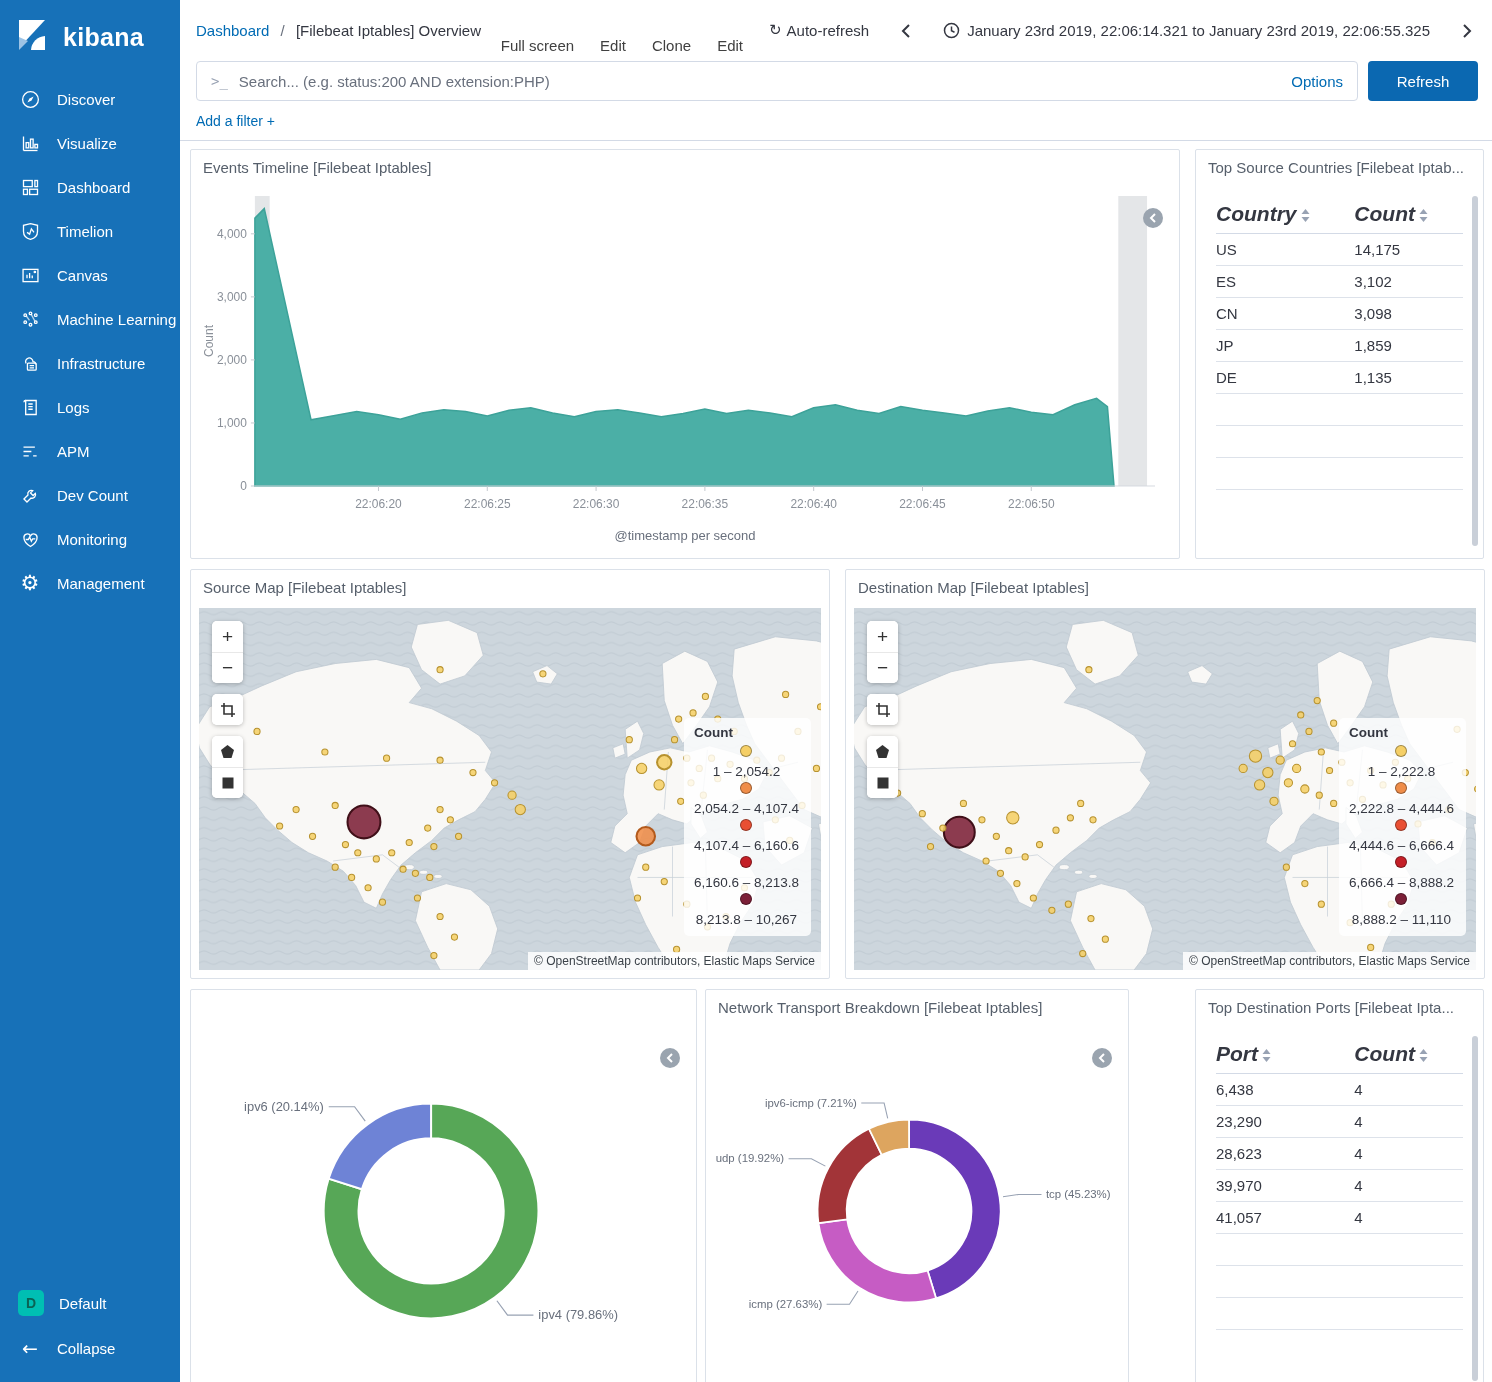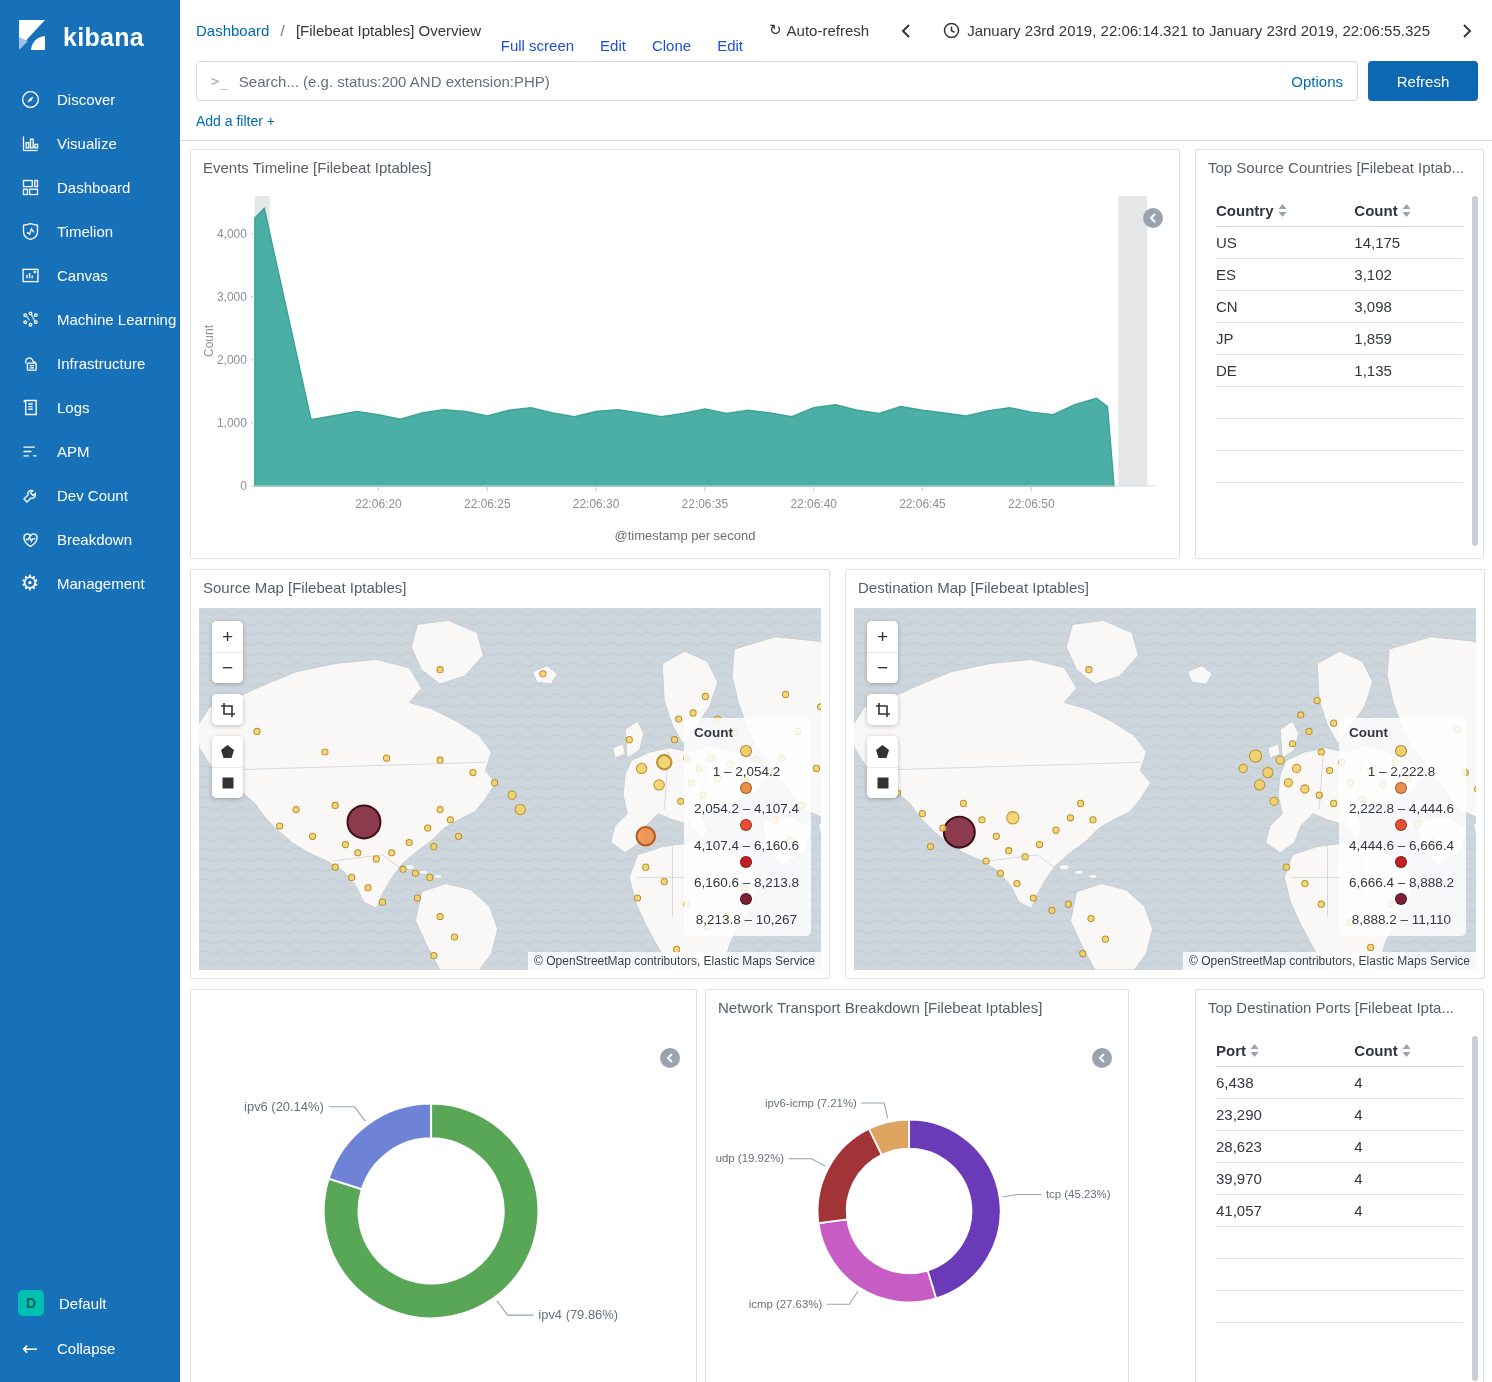--- a/index.html
+++ b/index.html
@@ -21,21 +21,21 @@
     color:#0a6355; font-weight:700; font-size:14px; display:flex; align-items:center; justify-content:center; }
   .uni-icon { font-family:"DejaVu Sans",sans-serif; font-size:19px; line-height:1; }
 
   
   .main { margin-left:180px; }
   .topbar-row1 { display:flex; align-items:center; padding:7px 14px 4px 16px; font-size:15px; }
   .breadcrumb a { color:#006bb4; text-decoration:none; cursor:pointer; }
   .crumb-sep { color:#69707d; margin:0 7px; }
   .crumb-current { color:#343741; }
   .topbar-menu { margin-left:auto; display:flex; align-items:center; gap:26px; }
-  .menu-item { color:#1d4ed8; cursor:pointer;margin-top:30px; }
+  .menu-item { color:#404040; cursor:pointer;margin-top:30px; }
   .autorefresh { display:flex; align-items:center; gap:5px; cursor:pointer; }
   .nav-chev { width:22px; height:22px; display:flex; align-items:center; justify-content:center; cursor:pointer; }
   .timerange { display:flex; align-items:center; gap:7px; cursor:pointer; }
   .topbar-row2 { display:flex; gap:10px; padding:3px 14px 9px 16px; }
   .searchbox { flex:1; height:40px; border:1px solid #d3dae6; border-radius:4px;
     display:flex; align-items:center; padding:0 14px; gap:11px; background:#fff; }
   .search-prompt { color:#98a2b3; font-family:"DejaVu Sans Mono",monospace; font-size:14px; }
   .searchbox input { flex:1; border:none; outline:none; font-size:15px; color:#343741;
     font-family:inherit; background:transparent; }
   .searchbox input::placeholder { color:#69707d; opacity:1; }
@@ -62,22 +62,22 @@
     background:#9aa4af; display:flex; align-items:center; justify-content:center; cursor:pointer; z-index:3; }
 
   
   .area-wrap { position:absolute; left:8px; right:8px; top:36px; }
   .area-wrap svg { width:100%; height:340px; display:block; }
   .tick { font-size:12px; fill:#8a9099; }
   .xaxis-title { text-align:center; font-size:13px; color:#69707d; margin-top:2px; }
 
   
   .vis-table { width:calc(100% - 40px); margin:16px 22px 0 20px; border-collapse:collapse; }
-  .vis-table th { text-align:left; font-size:15px; color:#343741; padding:6px 0 7px;
-    border-bottom:1px solid #d3dae6; cursor:pointer; }
+  .vis-table th { text-align:left; font-size:21px; color:#343741; padding:6px 0 7px;
+    border-bottom:1px solid #d3dae6; cursor:pointer;font-style:italic; }
   .vis-table th .sort { margin-left:4px; vertical-align:-1px; }
   .vis-table td { font-size:15px; color:#343741; padding:7px 0; border-bottom:1px solid #dde2ea; height:31px; }
   .vis-table .c1 { width:56%; }
   .vscroll { position:absolute; right:5px; top:46px; bottom:12px; width:6px; border-radius:3px; background:#c9cfd8; cursor:pointer; }
 
   
   .map-wrap { position:absolute; left:8px; right:8px; top:38px; bottom:8px; background:#cdd6dd; overflow:hidden; }
   .map-wrap svg.map { width:100%; height:100%; display:block; }
   .map-controls { position:absolute; left:13px; top:13px; display:flex; flex-direction:column; gap:11px; }
   .ctl-group { background:#fff; border-radius:5px; box-shadow:0 1px 4px rgba(0,0,0,.25); overflow:hidden; }
@@ -213,21 +213,21 @@
         </span>
       <span>Dev Count</span>
     </div>
     <div class="nav-item">
       <span class="icon">
           <svg viewBox="0 0 24 24">
             <path d="M12 20 C12 20 4.5 15.5 4.5 10 A4 4 0 0 1 12 7.8 A4 4 0 0 1 19.5 10 C19.5 15.5 12 20 12 20 Z"></path>
             <path d="M6.5 12 h3 l1.5 -2.8 l2 4.8 l1.5 -2.8 h3"></path>
           </svg>
         </span>
-      <span>Breakdown</span>
+      <span>Monitoring</span>
     </div>
     <div class="nav-item">
       <span class="icon uni-icon" style="font-size:21px;">⚙</span>
       <span>Management</span>
     </div>
   </nav>
   <div class="sidebar-bottom">
     <div class="nav-item">
       <span class="space-badge">D</span>
       <span>Default</span>

